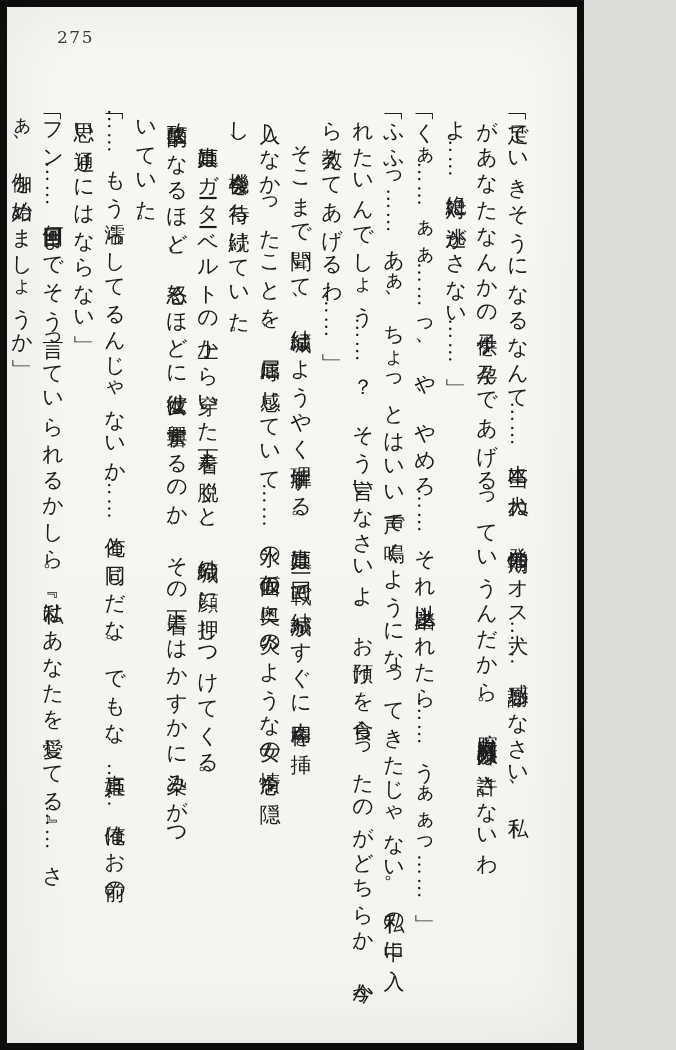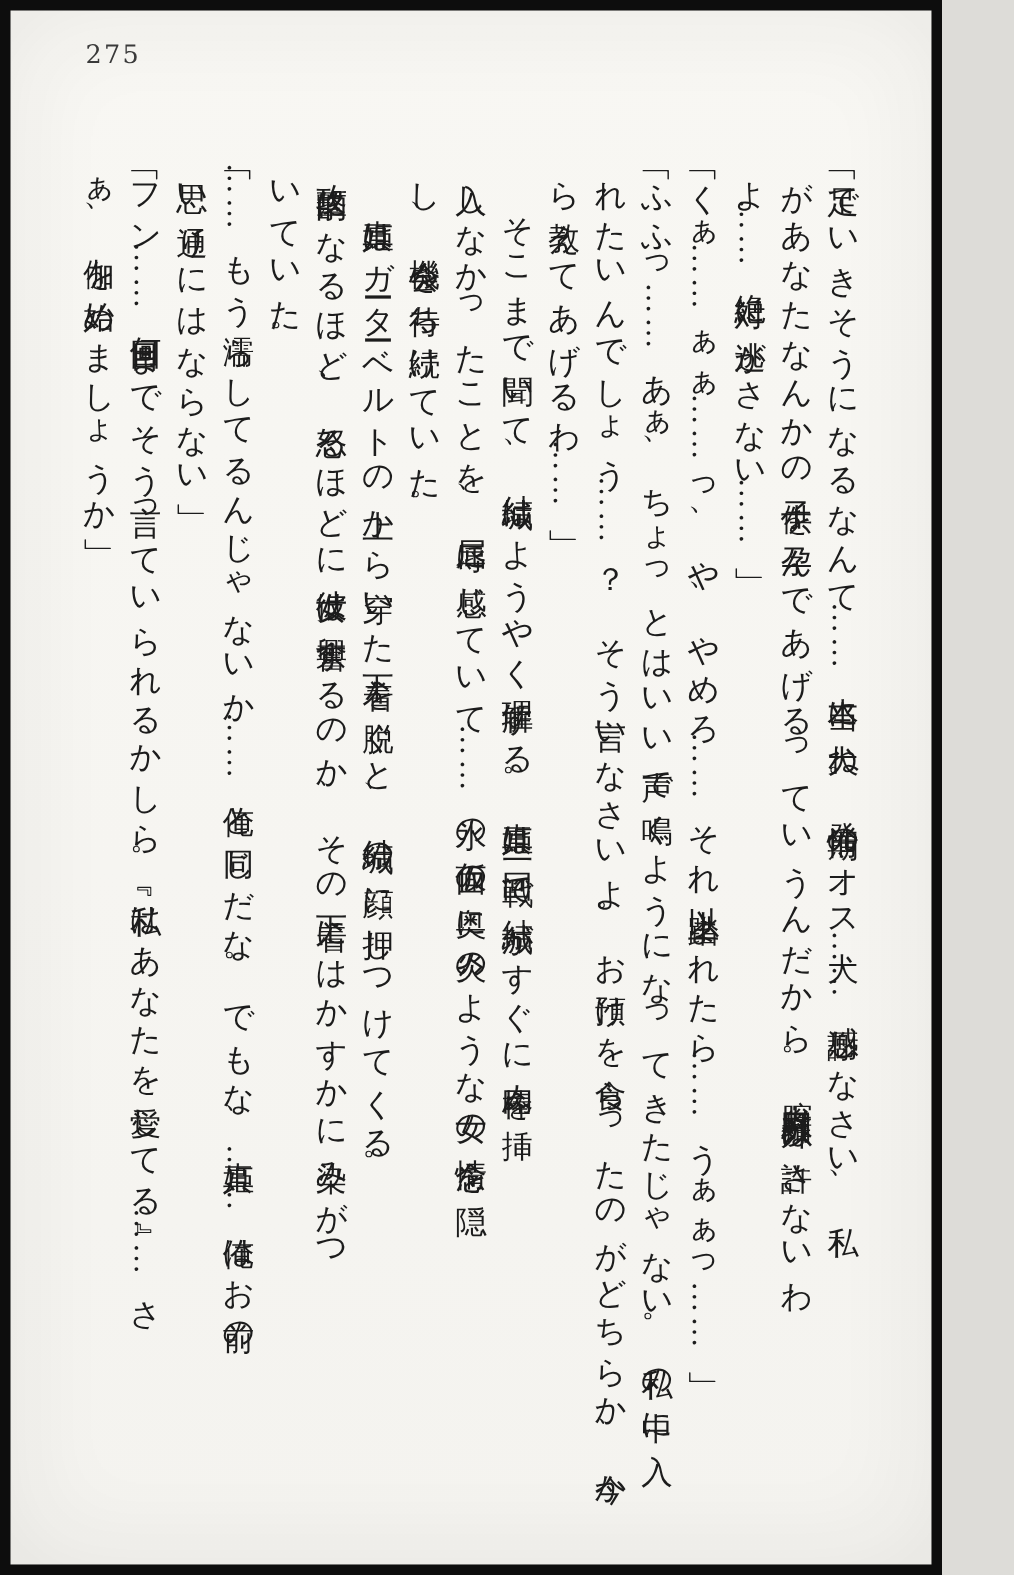--- a/index.html
+++ b/index.html
@@ -7,21 +7,21 @@
     padding: 0;
   }
   body {
     width: 676px;
     height: 1050px;
     background: #dddcd8;
     overflow: hidden;
   }
   .page {
     position: relative;
-    width: 628px;
+    width: 584px;
     height: 1050px;
     box-sizing: border-box;
     border: 7px solid #0d0d0d;
     background: linear-gradient(180deg, #f8f7f3 0%, #f6f5f1 55%, #f4f3ef 100%);
     box-shadow: inset 0 0 70px rgba(40, 40, 40, 0.07);
     overflow: hidden;
   }
   .page-number {
     position: absolute;
     top: 20px;

